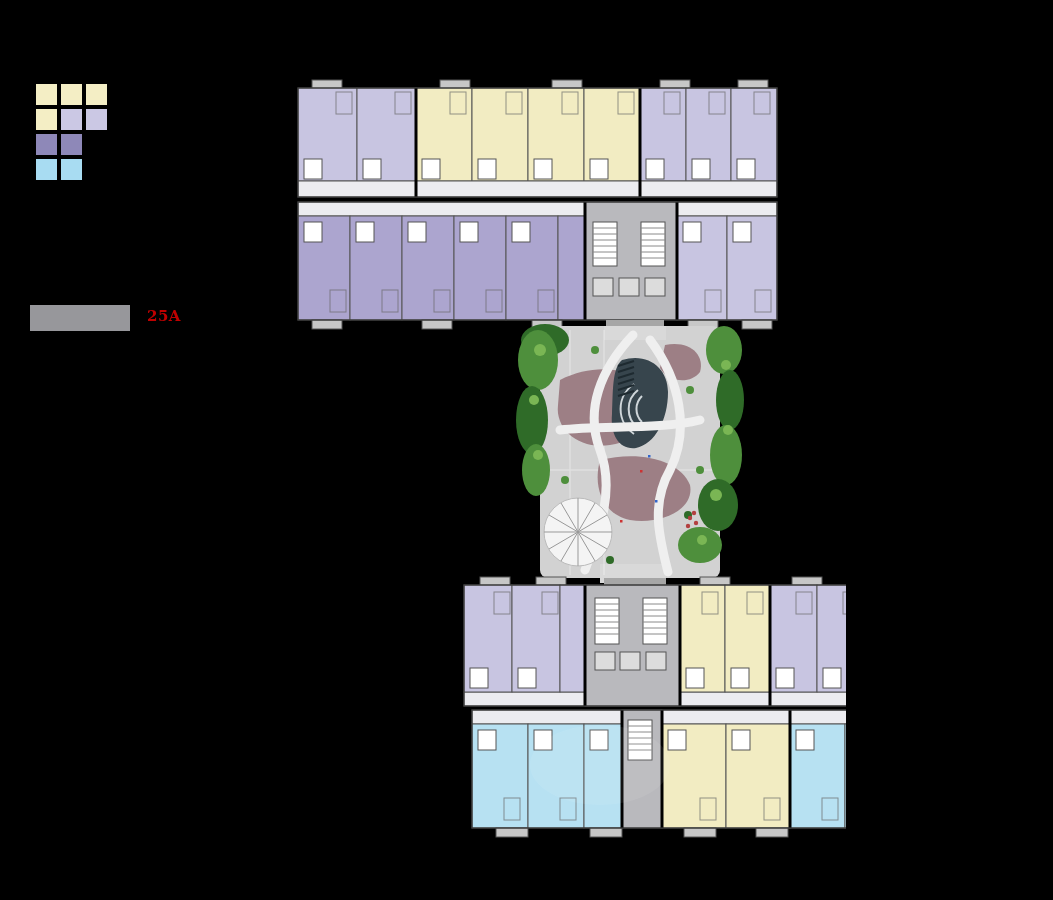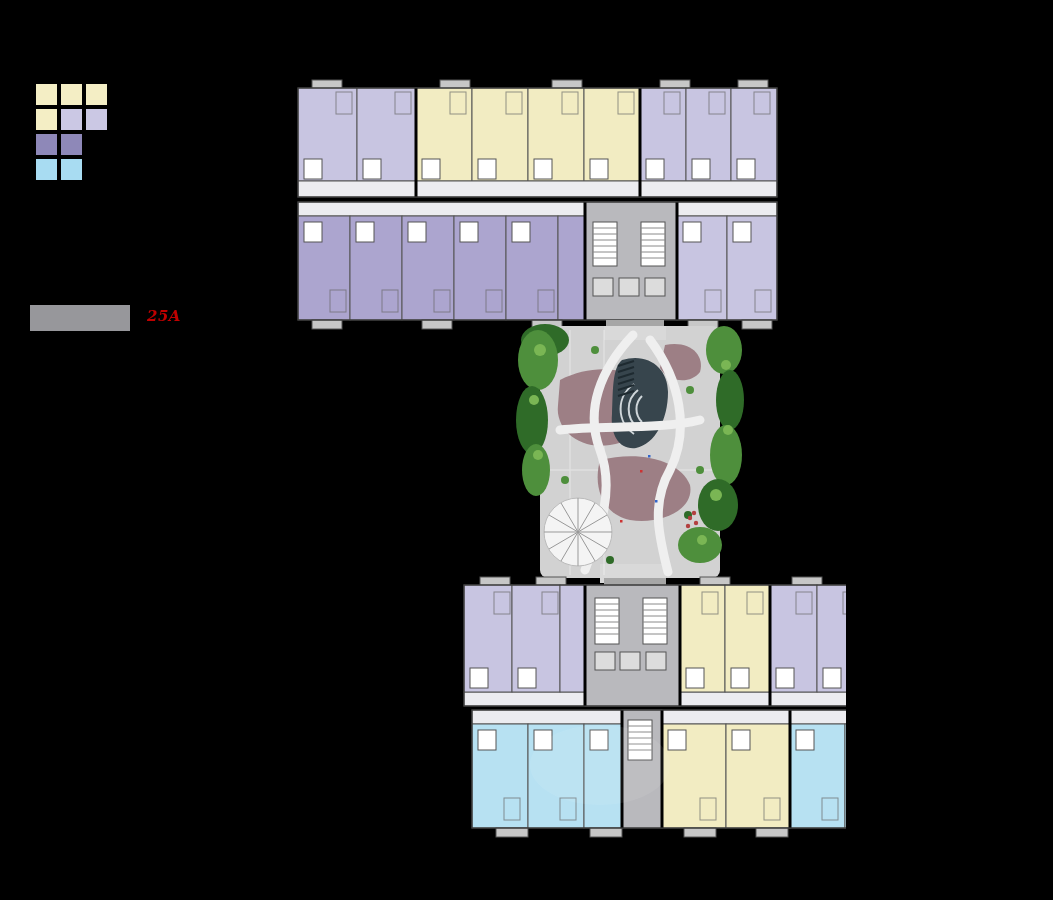--- a/index.html
+++ b/index.html
@@ -1,17 +1,17 @@
 <!DOCTYPE html>
 <html style="--background: #000000; --unit_yellow: #f2ecc2; --unit_lavender: #c8c5e1; --unit_purple: #aca5cf; --unit_blue: #b7e1f2; --legend_yellow: #f4eec5; --legend_lavender: #cbc8e4; --legend_purple: #8e88b8; --legend_blue: #a8dcf2; --corridor: #ececf0; --core_gray: #b9b9bd; --walkway_gray: #a6a6a6; --plaza_gray: #d2d2d2; --paving_mauve: #9d7f85; --stage_dark: #37454d; --tree_green: #4e8f3c; --tree_green_dark: #2f6b28; --tree_green_light: #7ab654; --bar_gray: #97979b; --label_red: #c00000; --wall: #555555;"><head>
 <meta charset="utf-8">
 <style>
   html,body{margin:0;padding:0;}
   body{background:var(--background,#000);font-family:"DejaVu Sans",sans-serif;}
-  #canvas{position:relative;width:846px;height:900px;background:var(--background,#000);overflow:hidden;font-style:italic;}
+  #canvas{position:relative;width:846px;height:900px;background:var(--background,#000);overflow:hidden;}
   #plan-svg{position:absolute;left:0;top:0;}
 
   
   .legend{position:absolute;left:36px;top:84px;}
   .legend-row{display:flex;gap:4px;margin-bottom:4px;}
   .swatch{width:21px;height:21px;}
   .sw-yellow{background:var(--legend_yellow);}
   .sw-lavender{background:var(--legend_lavender);}
   .sw-purple{background:var(--legend_purple);}
   .sw-blue{background:var(--legend_blue);}

